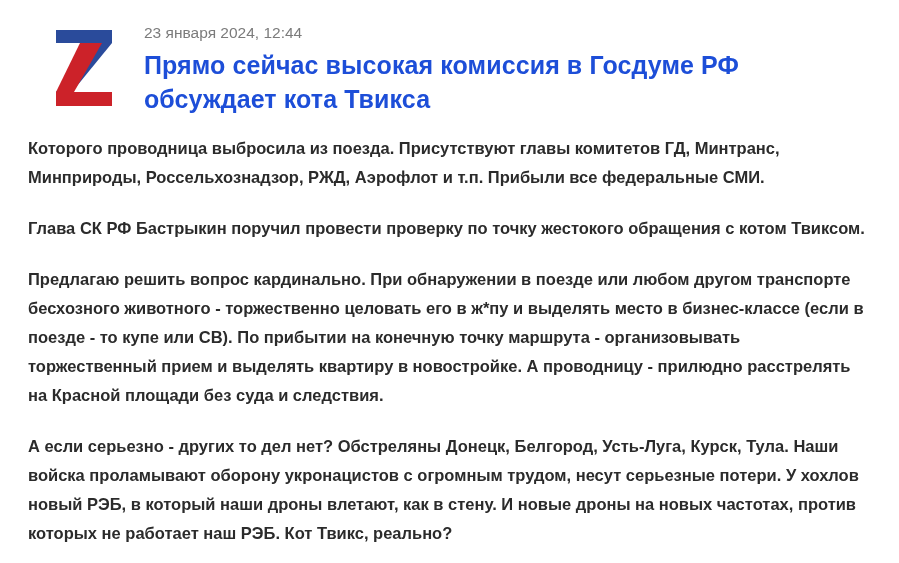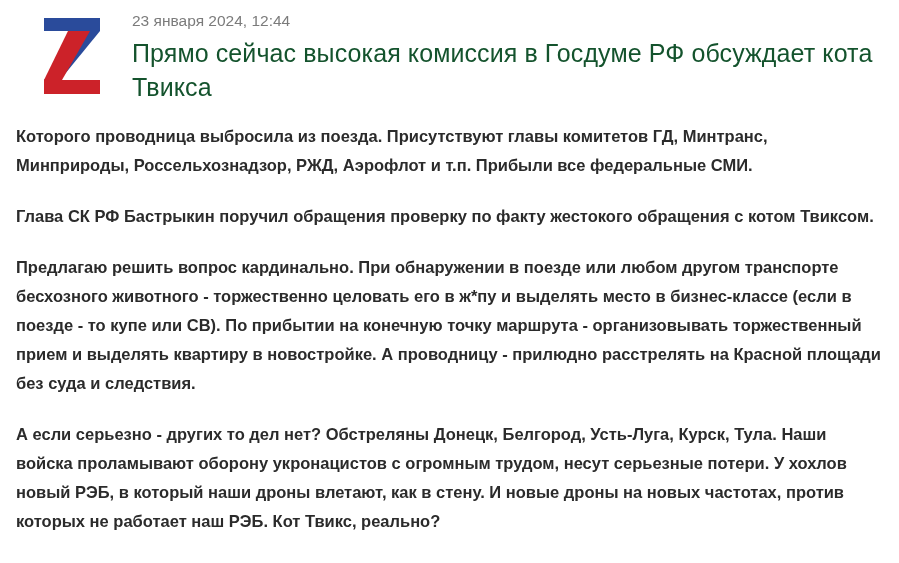--- a/index.html
+++ b/index.html
@@ -12,21 +12,21 @@
     background: #ffffff;
     font-family: "Liberation Sans", sans-serif;
     color: #222222;
     overflow: hidden;
   }
   .page {
     position: relative;
     width: 899px;
     height: 451px;
     box-sizing: border-box;
-    padding: 0;
+    padding: 12px;
   }
   .header {
     display: flex;
     align-items: flex-start;
     padding: 10px 16px 0 16px;
   }
   .avatar {
     width: 112px;
     flex: 0 0 112px;
     display: flex;
@@ -49,22 +49,22 @@
   .timestamp {
     font-size: 15.5px;
     color: #7b7b7b;
     line-height: 18px;
     margin: 2px 0 6px 0;
     font-family: "Liberation Sans", sans-serif;
   }
   .title {
     font-size: 25px;
     line-height: 34px;
-    font-weight: normal;
-    color: #14532d;
+    font-weight: bold;
+    color: #1d4ed8;
     letter-spacing: 0.1px;
     margin: 0;
     font-family: "Liberation Sans", sans-serif;
   }
   .body-text {
     padding: 18px 16px 0 16px;
     font-size: 16.5px;
     line-height: 29px;
     color: #2b2b2b;
     font-weight: bold;
@@ -100,19 +100,19 @@
 
     <div class="head-text">
       <div class="timestamp">23 января 2024, 12:44</div>
       <h1 class="title">Прямо сейчас высокая комиссия в Госдуме РФ обсуждает кота Твикса</h1>
     </div>
 
   </div>
 
   <div class="body-text">
     <p>Которого проводница выбросила из поезда. Присутствуют главы комитетов ГД, Минтранс, Минприроды, Россельхознадзор, РЖД, Аэрофлот и т.п. Прибыли все федеральные СМИ.</p>
-    <p>Глава СК РФ Бастрыкин поручил обращения проверку по факту жестокого обращения с котом Твиксом.</p>
+    <p>Глава СК РФ Бастрыкин поручил провести проверку по точку жестокого обращения с котом Твиксом.</p>
     <p>Предлагаю решить вопрос кардинально. При обнаружении в поезде или любом другом транспорте бесхозного животного - торжественно целовать его в ж*пу и выделять место в бизнес-классе (если в поезде - то купе или СВ). По прибытии на конечную точку маршрута - организовывать торжественный прием и выделять квартиру в новостройке. А проводницу - прилюдно расстрелять на Красной площади без суда и следствия.</p>
     <p>А если серьезно - других то дел нет? Обстреляны Донецк, Белгород, Усть-Луга, Курск, Тула. Наши войска проламывают оборону укронацистов с огромным трудом, несут серьезные потери. У хохлов новый РЭБ, в который наши дроны влетают, как в стену. И новые дроны на новых частотах, против которых не работает наш РЭБ. Кот Твикс, реально?</p>
     <p class="sig">ДБ (с)</p>
   </div>
 
 </div>
 
 </body></html>

